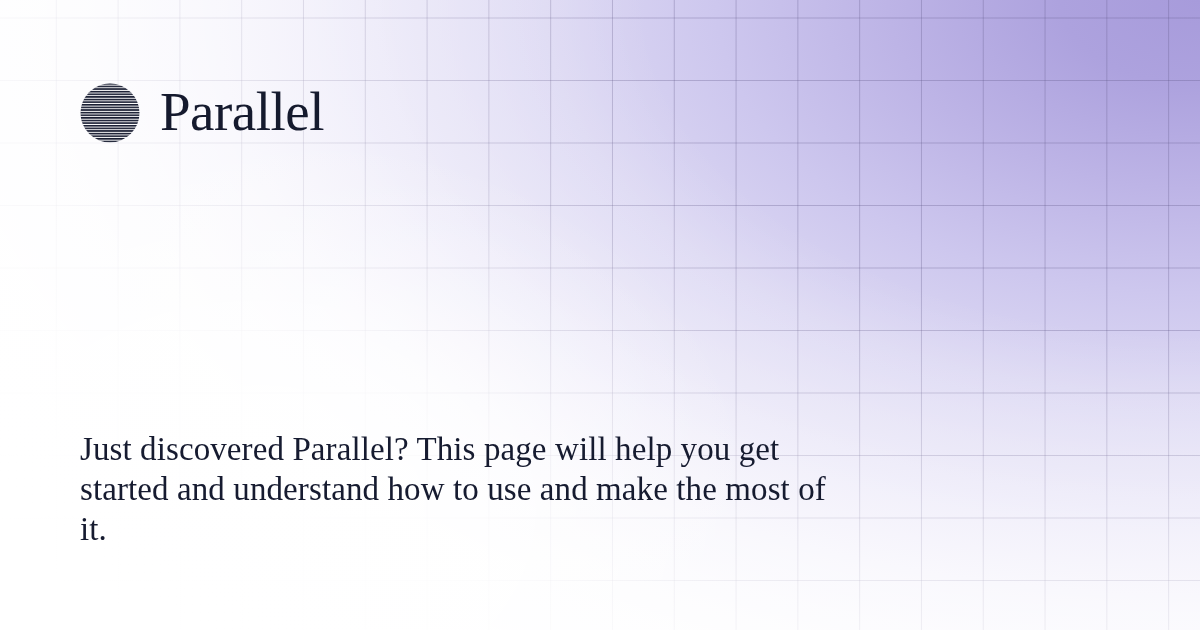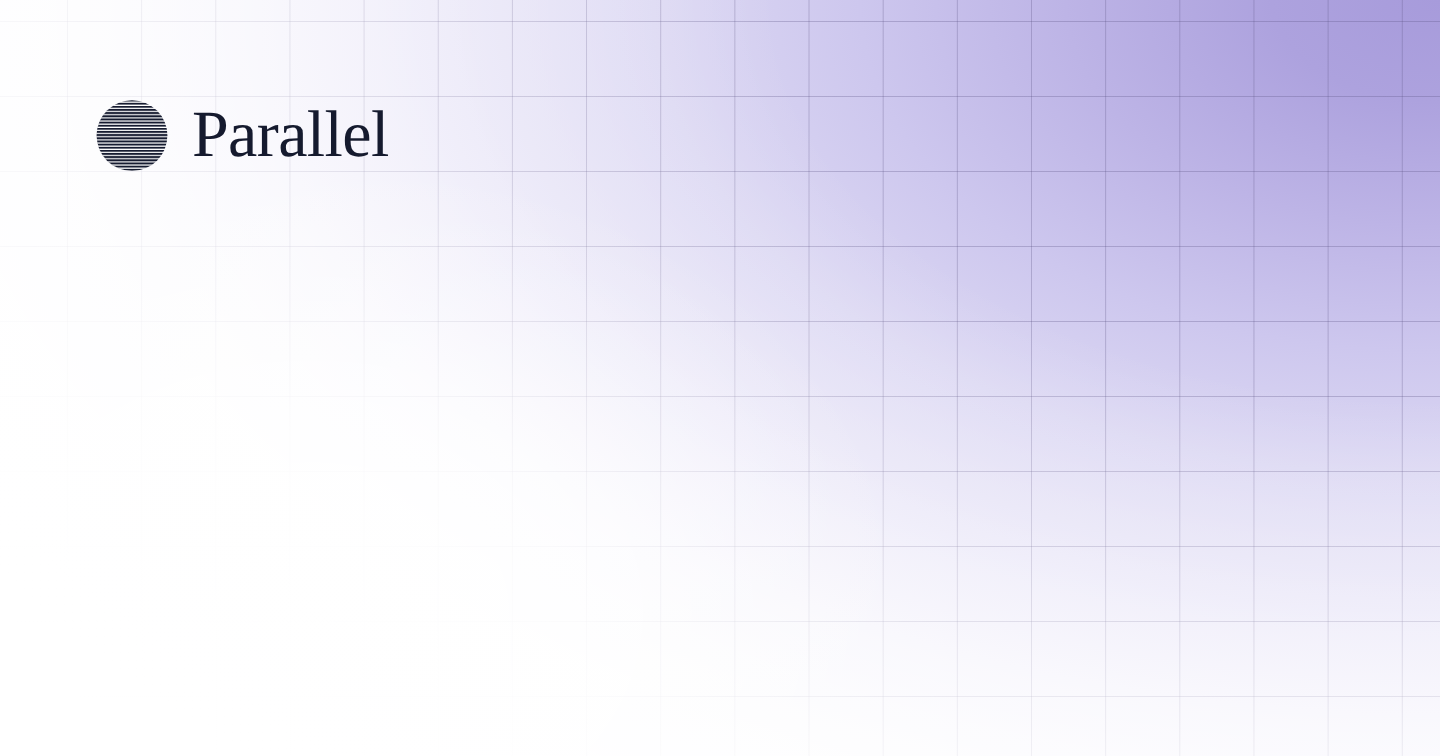--- a/index.html
+++ b/index.html
@@ -184,15 +184,16 @@
           <g clip-path="url(#leftHalfClip)">
             <rect x="0" y="0" width="60" height="60" fill="#a9a9af"></rect>
           </g>
         </g>
       </svg>
 
       <span class="logo-wordmark">Parallel</span>
     </div>
 
 
+    <p class="subtitle">Just discovered Parallel? This page will help you get started and understand how to use and make the most of it.</p>
 
   </div>
 </div>
 
 </body></html>

